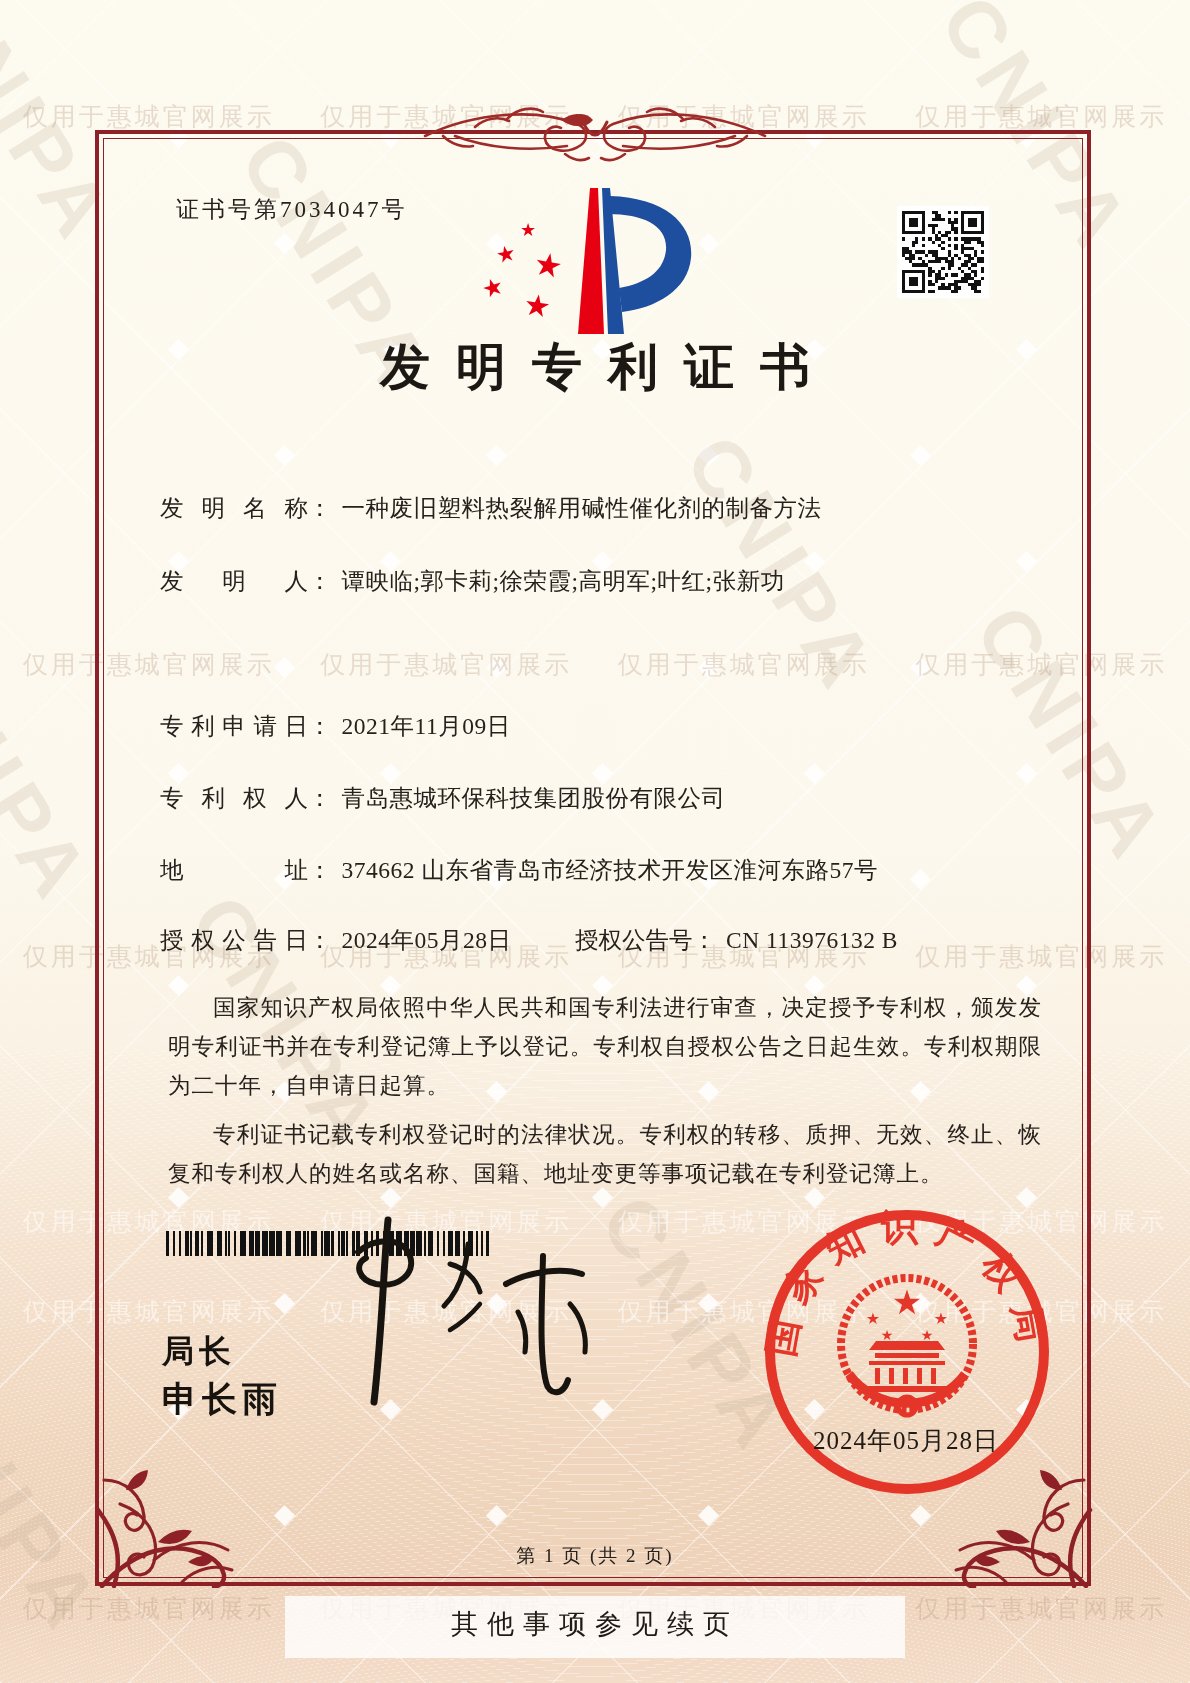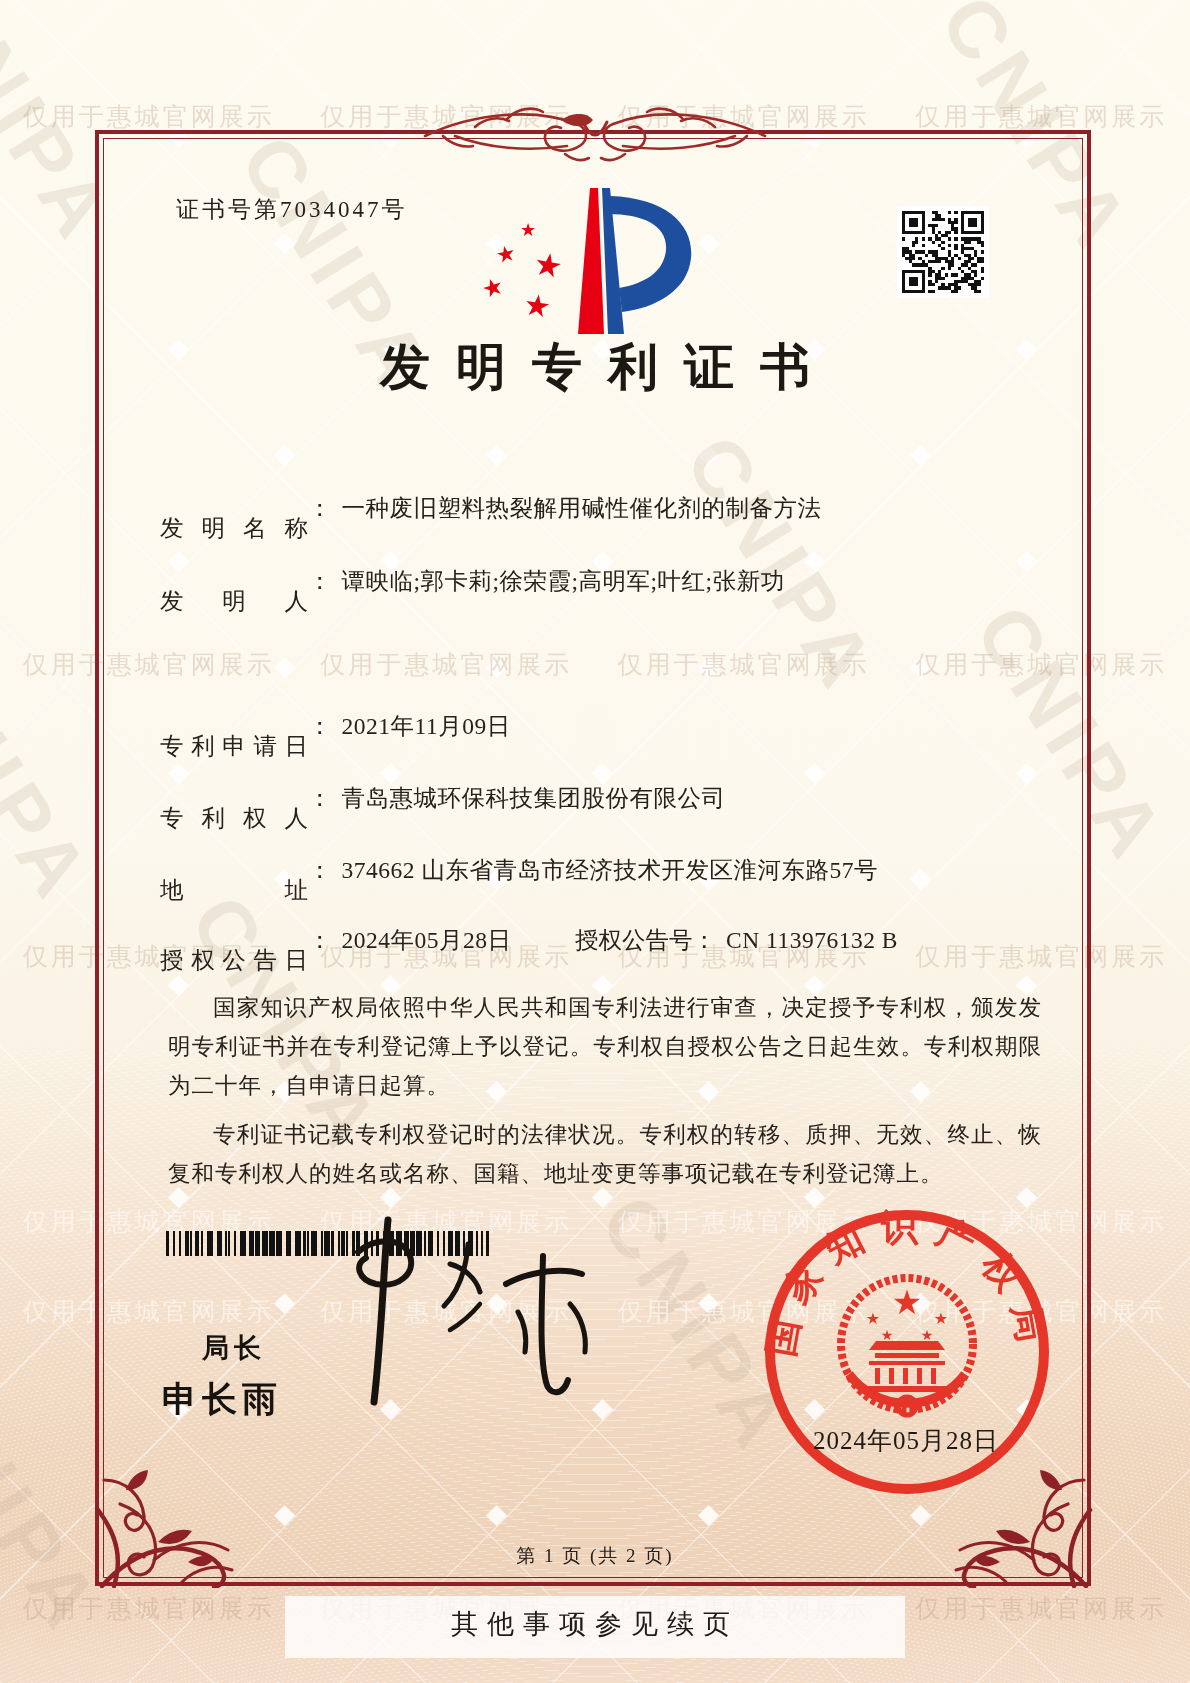--- a/index.html
+++ b/index.html
@@ -30,32 +30,32 @@
   #frame{position:absolute;left:95px;top:130px;width:988px;height:1448px;border:4px solid var(--border_red,#8e2028);}
   #frame::after{content:"";position:absolute;inset:4px;border:1px solid var(--border_red,#8e2028);}
   
   #cert-no{position:absolute;left:176px;top:194px;font-size:23px;letter-spacing:3px;color:#26211c;}
   #logo{position:absolute;left:452px;top:184px;}
   #qr{position:absolute;left:897px;top:206px;width:92px;height:92px;background:#fff;padding:5px;box-sizing:border-box;}
   #title{position:absolute;left:0;right:0;top:334px;text-align:center;font-size:50px;font-weight:600;
     letter-spacing:26px;text-indent:26px;color:#1c1813;}
   
   .field{position:absolute;left:160px;font-size:23.5px;white-space:nowrap;color:#26211c;}
-  .field .lbl{display:inline-block;width:148px;text-align:justify;text-align-last:justify;vertical-align:top;margin-top:20px;}
+  .field .lbl{display:inline-block;width:148px;text-align:justify;text-align-last:justify;vertical-align:top;}
   .field .col{display:inline-block;vertical-align:top;}
   .field .val{display:inline-block;margin-left:10px;vertical-align:top;letter-spacing:.5px;}
   .field2{position:absolute;left:575px;font-size:23.5px;white-space:nowrap;color:#26211c;}
   .field2 .val{margin-left:10px;letter-spacing:.5px;}
   
   #paras{position:absolute;left:160px;top:988px;width:882px;font-size:22.5px;line-height:39px;letter-spacing:1px;color:#26211c;}
   #paras p{margin:0 0 10px 8px;text-indent:2em;text-align:justify;}
   
   #barcode{position:absolute;left:166px;top:1231px;width:330px;height:25px;}
   
-  #sig-title{position:absolute;left:162px;top:1330px;font-size:27px;font-weight:600;letter-spacing:5px;color:#17130f;font-family:"Liberation Sans","DejaVu Sans",sans-serif;margin-left:40px;}
+  #sig-title{position:absolute;left:162px;top:1330px;font-size:32px;font-weight:600;letter-spacing:5px;color:#17130f;font-family:"Liberation Sans","DejaVu Sans",sans-serif;}
   #sig-name{position:absolute;left:162px;top:1376px;font-size:35px;font-weight:600;letter-spacing:5px;color:#17130f;font-family:"Liberation Sans","DejaVu Sans",sans-serif;}
   #signature{position:absolute;left:318px;top:1212px;}
   
   #seal{position:absolute;left:757px;top:1202px;}
   #seal-date{position:absolute;left:790px;top:1424px;width:232px;text-align:center;font-size:25px;letter-spacing:1px;color:#201a14;}
   
   #page-num{position:absolute;left:0;right:0;top:1543px;text-align:center;font-size:19px;letter-spacing:2px;color:#26211c;}
   #footer-band{position:absolute;left:285px;top:1596px;width:620px;height:62px;background:rgba(255,255,255,.8);}
   #footer-note{position:absolute;left:0;right:0;top:1606px;text-align:center;font-size:27px;letter-spacing:9px;color:#1f1a14;}
   .orn{position:absolute;pointer-events:none;}

